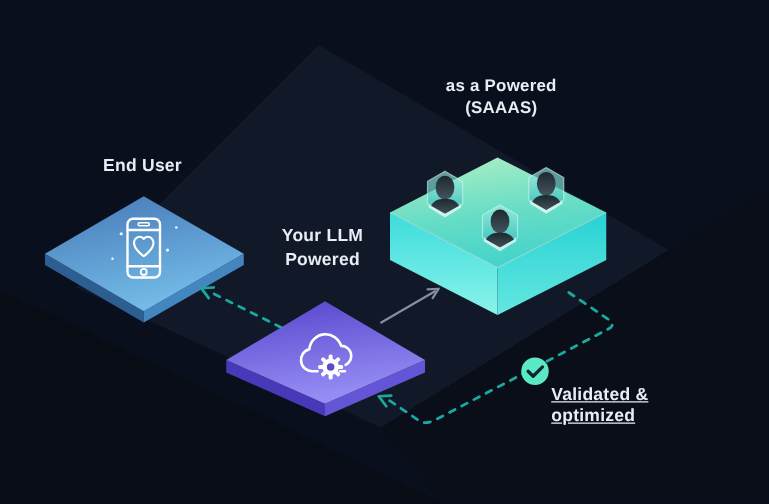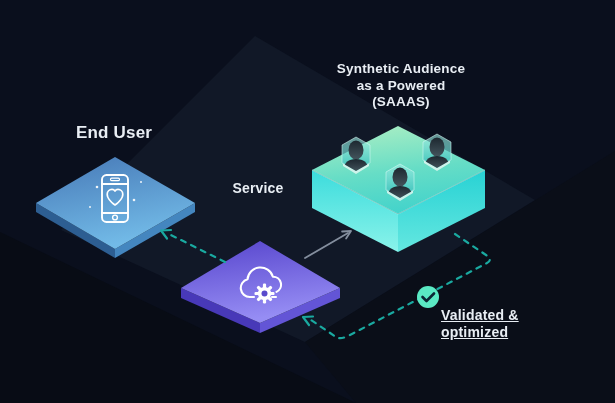--- a/index.html
+++ b/index.html
@@ -9,21 +9,21 @@
     font-family:"Liberation Sans",sans-serif;
   }
   .stage svg{position:absolute;left:0;top:0;}
   .label{
     position:absolute;color:#e9eef4;font-weight:700;
     letter-spacing:.2px;
   }
   .label span{display:block;}
   .lbl-center{text-align:center;}
   .lbl-left{text-align:left;}
-  #end-user-label{left:34px;top:124px;width:160px;font-size:17px;line-height:17px;}
+  #end-user-label{left:34px;top:124px;width:160px;font-size:14px;line-height:17px;}
   #llm-label{left:193px;top:179px;width:130px;font-size:14px;line-height:19px;}
   #saaas-label{left:301px;top:61px;width:200px;font-size:13.5px;line-height:16.5px;}
   #validated-label{left:441px;top:307px;width:120px;font-size:14px;line-height:17px;text-decoration:underline;}
 </style>
 </head>
 <body>
 
 <div class="stage">
 
 <svg width="615" height="403" viewBox="0 0 615 403">
@@ -152,25 +152,25 @@
     <circle cx="428" cy="297" r="11" fill="#5ae9c3"></circle>
     <path d="M422.5,297 L426.5,301 L434,293.5" fill="none" stroke="#0b2633" stroke-width="2.6" stroke-linecap="round" stroke-linejoin="round"></path>
   </g>
 </svg>
 
 <div class="label lbl-center" id="end-user-label">
   <span>End User</span>
 </div>
 
 <div class="label lbl-center" id="llm-label">
-  <span>Service</span>
+  <span>Your LLM</span>
+  <span>Powered</span>
 </div>
 
 <div class="label lbl-center" id="saaas-label">
-  <span>Synthetic Audience</span>
   <span>as a Powered</span>
   <span>(SAAAS)</span>
 </div>
 
 <div class="label lbl-left" id="validated-label">
   <span>Validated &amp;</span>
   <span>optimized</span>
 </div>
 
 </div>

